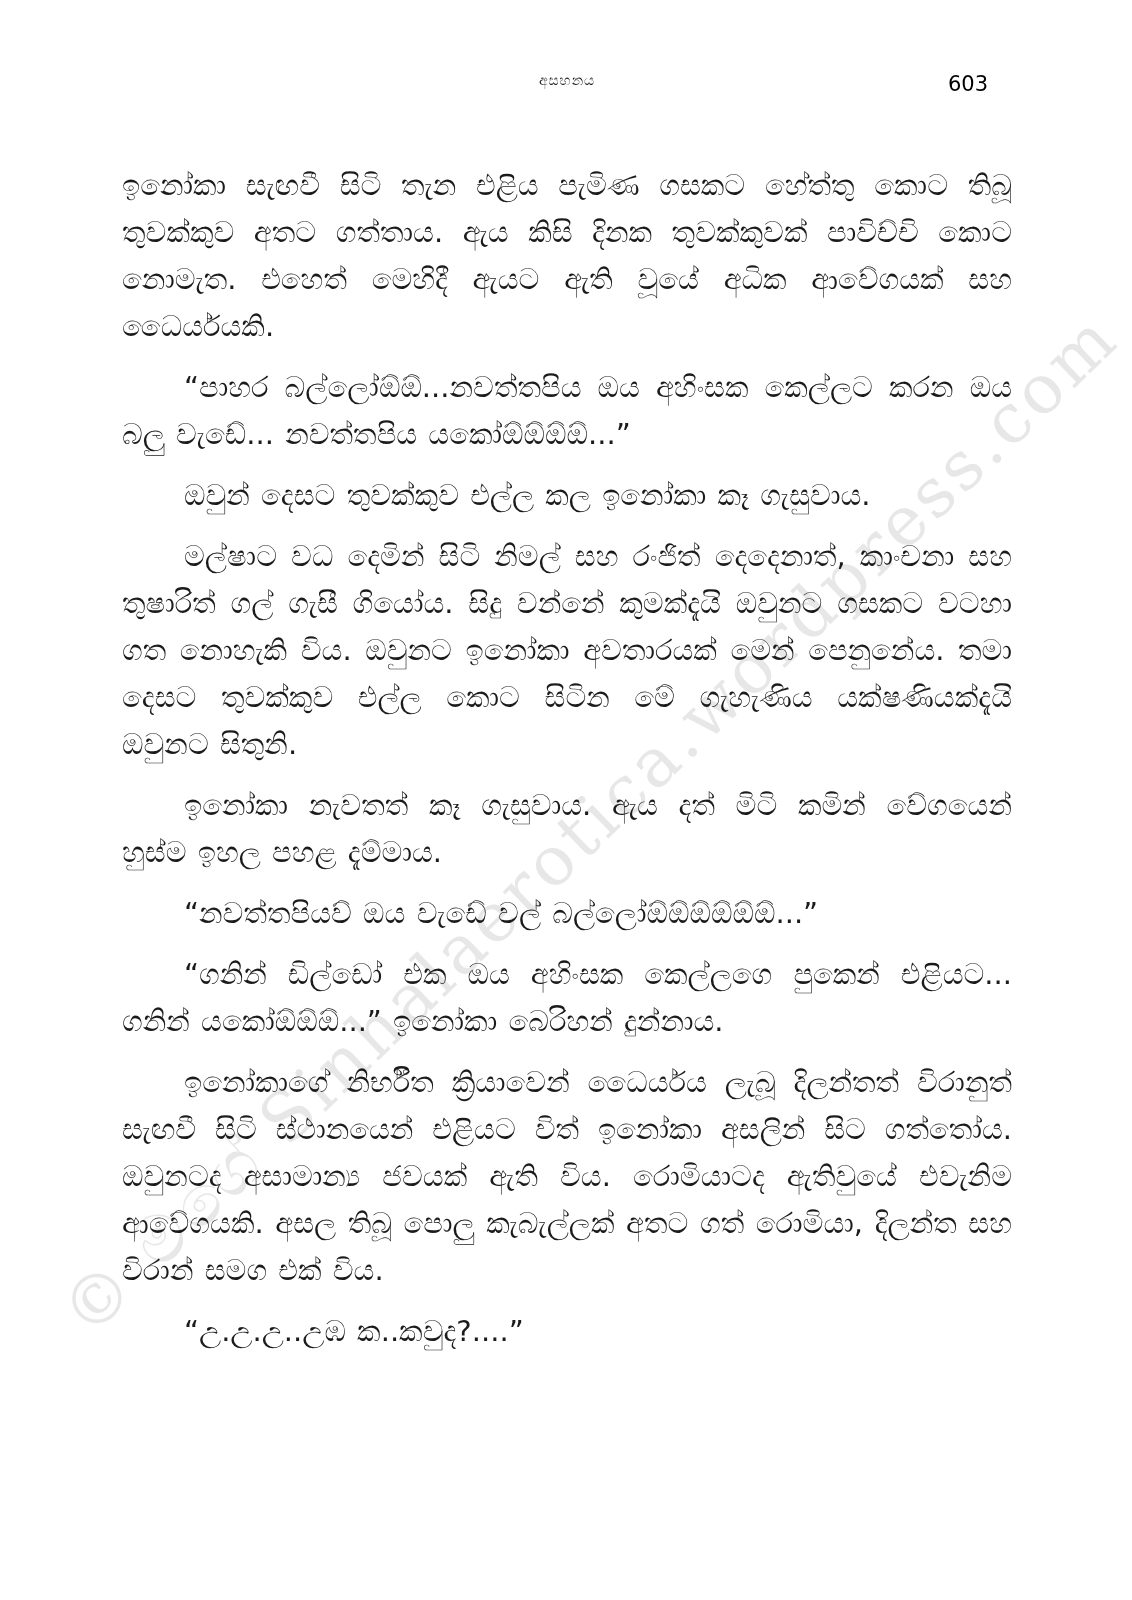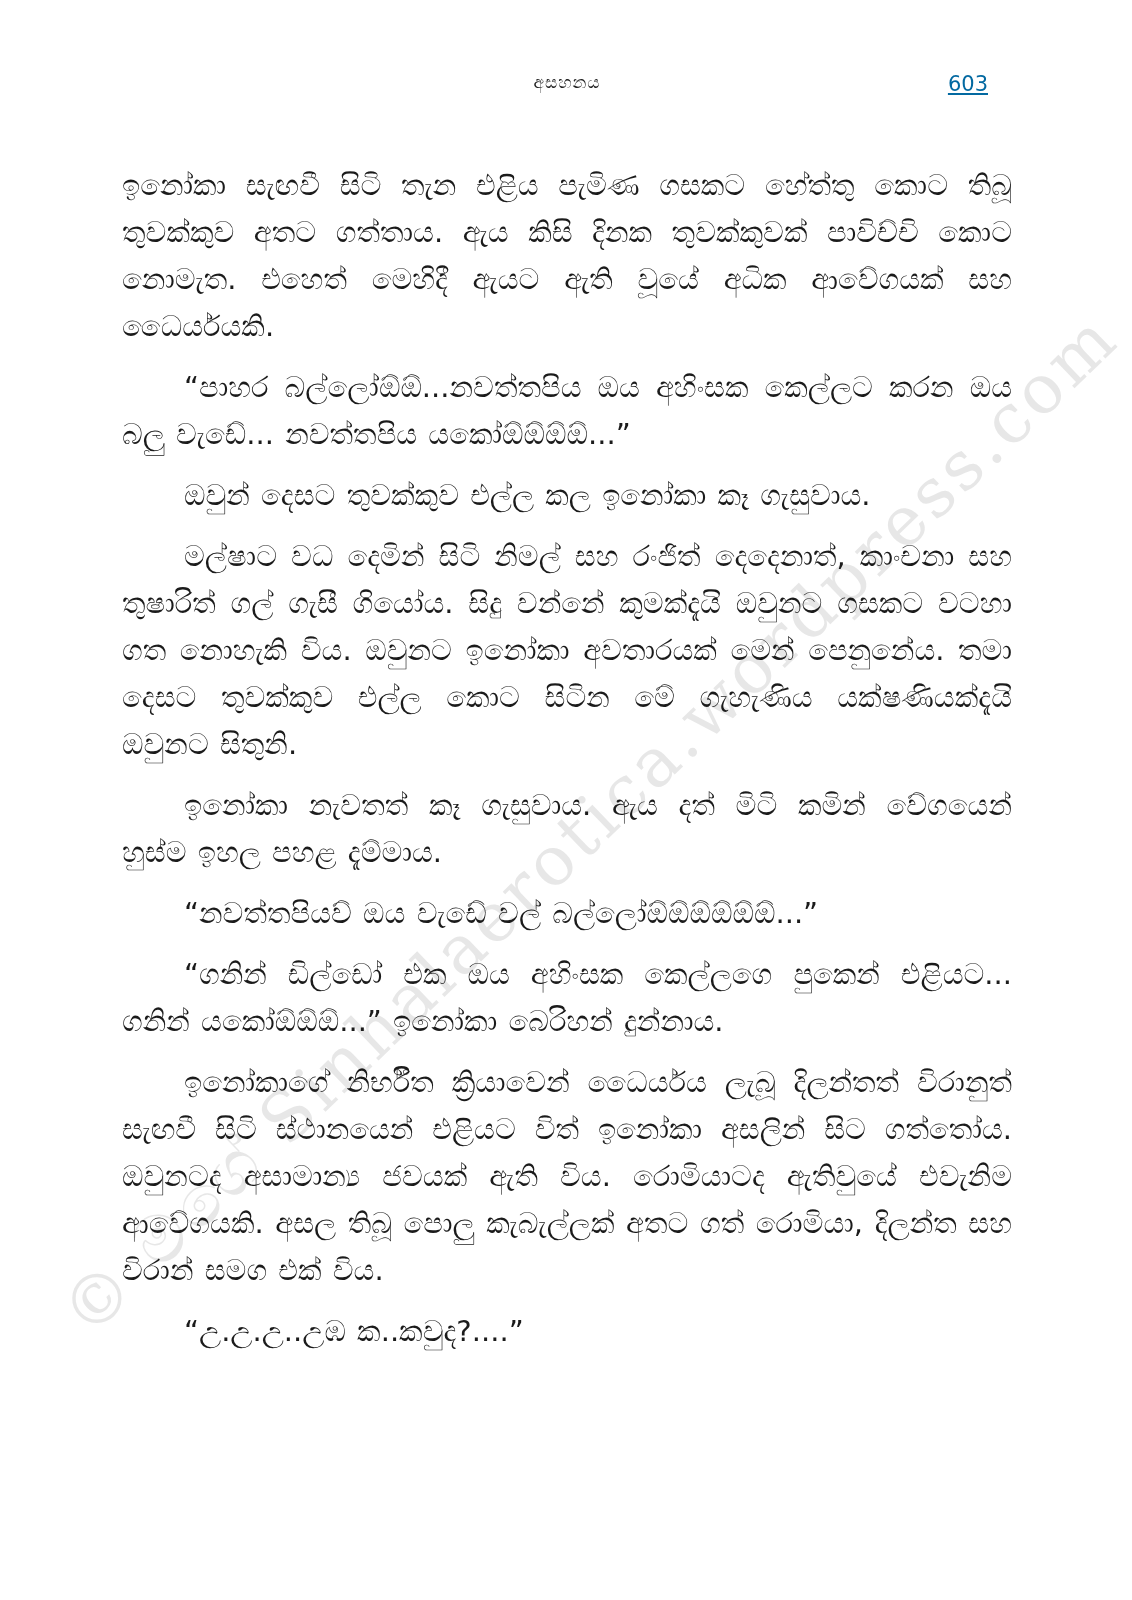--- a/index.html
+++ b/index.html
@@ -26,31 +26,30 @@
     top: 72px;
     left: 122px;
     width: 890px;
     height: 32px;
   }
   .chapter-title {
     position: absolute;
     left: 0;
     right: 0;
     text-align: center;
-    font-size: 17px;
+    font-size: 14px;
     letter-spacing: 1px;
     color: #222222;
   }
   .page-number {
     position: absolute;
     right: 24px;
     top: 0;
     font-size: 21px;
-    color: #0369a1;
-    text-decoration: underline;
+    color: #000000;
   }
 
   
   .watermark {
     position: absolute;
     left: 590px;
     top: 825px;
     transform: translate(-50%, -50%) rotate(-44deg);
     transform-origin: center center;
     font-size: 68px;

